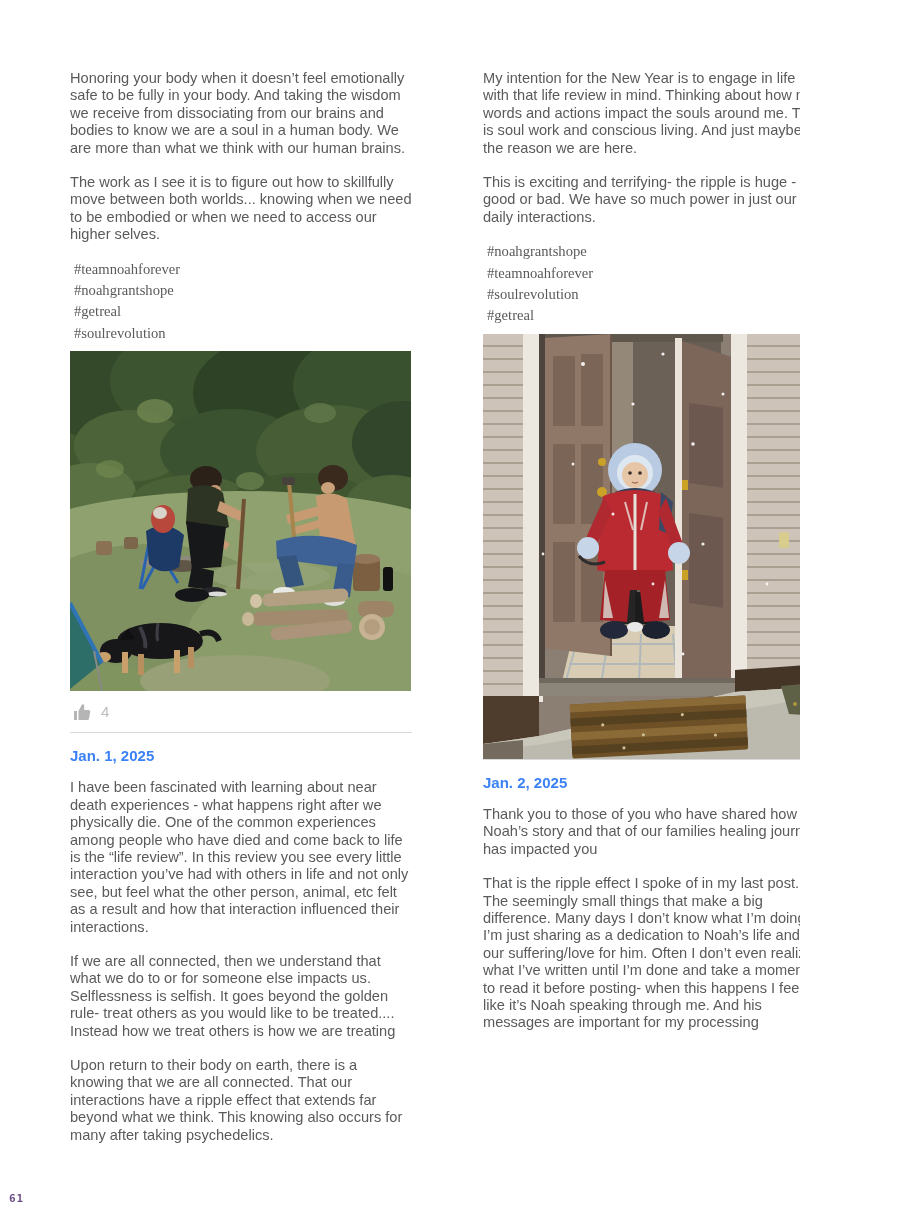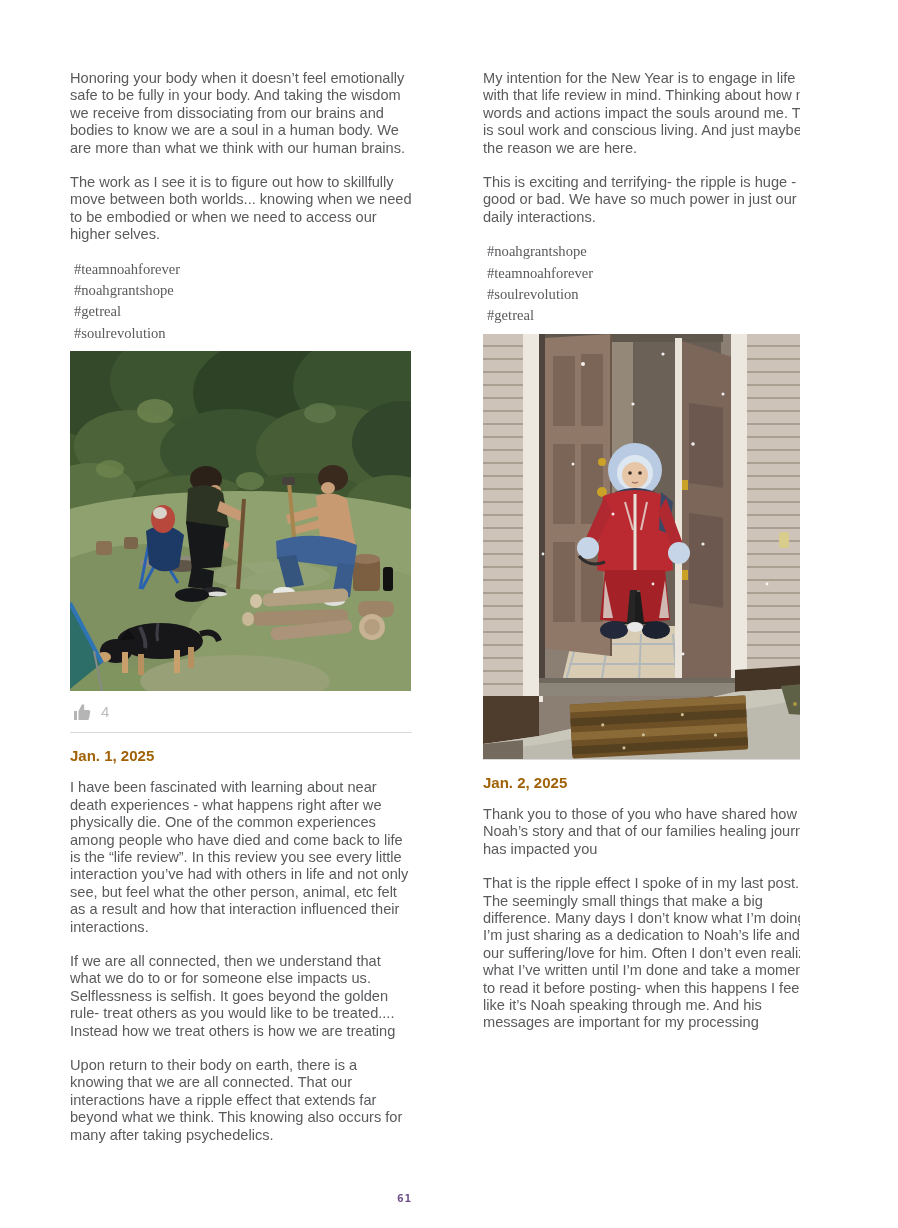--- a/index.html
+++ b/index.html
@@ -12,24 +12,24 @@
   .col-right{left:483px;width:340px;}
   .col p{margin:0 0 17px 0;}
   .tags{margin:0 0 9px 0;}
   .tags div{margin:4px;font-family:Liberation Serif, serif;}
   .photo{display:block;margin:0;font-size:0;line-height:0;}
   .photo svg{display:block;}
   .likebar{display:flex;align-items:center;gap:9px;color:#bcbcbc;font-size:15px;line-height:22px;margin:10px 0 9px 2px;}
   .likebar .cnt{margin-right:14px;}
   .likeicon{width:20px;height:20px;display:inline-block;}
   .divider{border:none;border-top:1px solid #d9d9d9;margin:0;height:0;}
-  .postdate{font-weight:bold;color:#a16207;font-size:15px;line-height:18px;margin:14px 0 14px 0;}
+  .postdate{font-weight:bold;color:#3b82f6;font-size:15px;line-height:18px;margin:14px 0 14px 0;}
   .heart{color:#b39ddb;font-size:17px;line-height:17.4px;}
   .pagenum{
-    position:absolute;left:0;right:0;top:1192px;text-align:center;
+    position:absolute;left:0;right:0;top:1192px;text-align:left;
     color:#6d4e87;font-family:"DejaVu Sans Mono","Liberation Mono",monospace;
     font-size:11px;font-weight:bold;letter-spacing:1px;padding-left:9px;
   }
 </style>
 </head>
 <body>
 
 <div class="page">
 
   <div class="col col-left">

